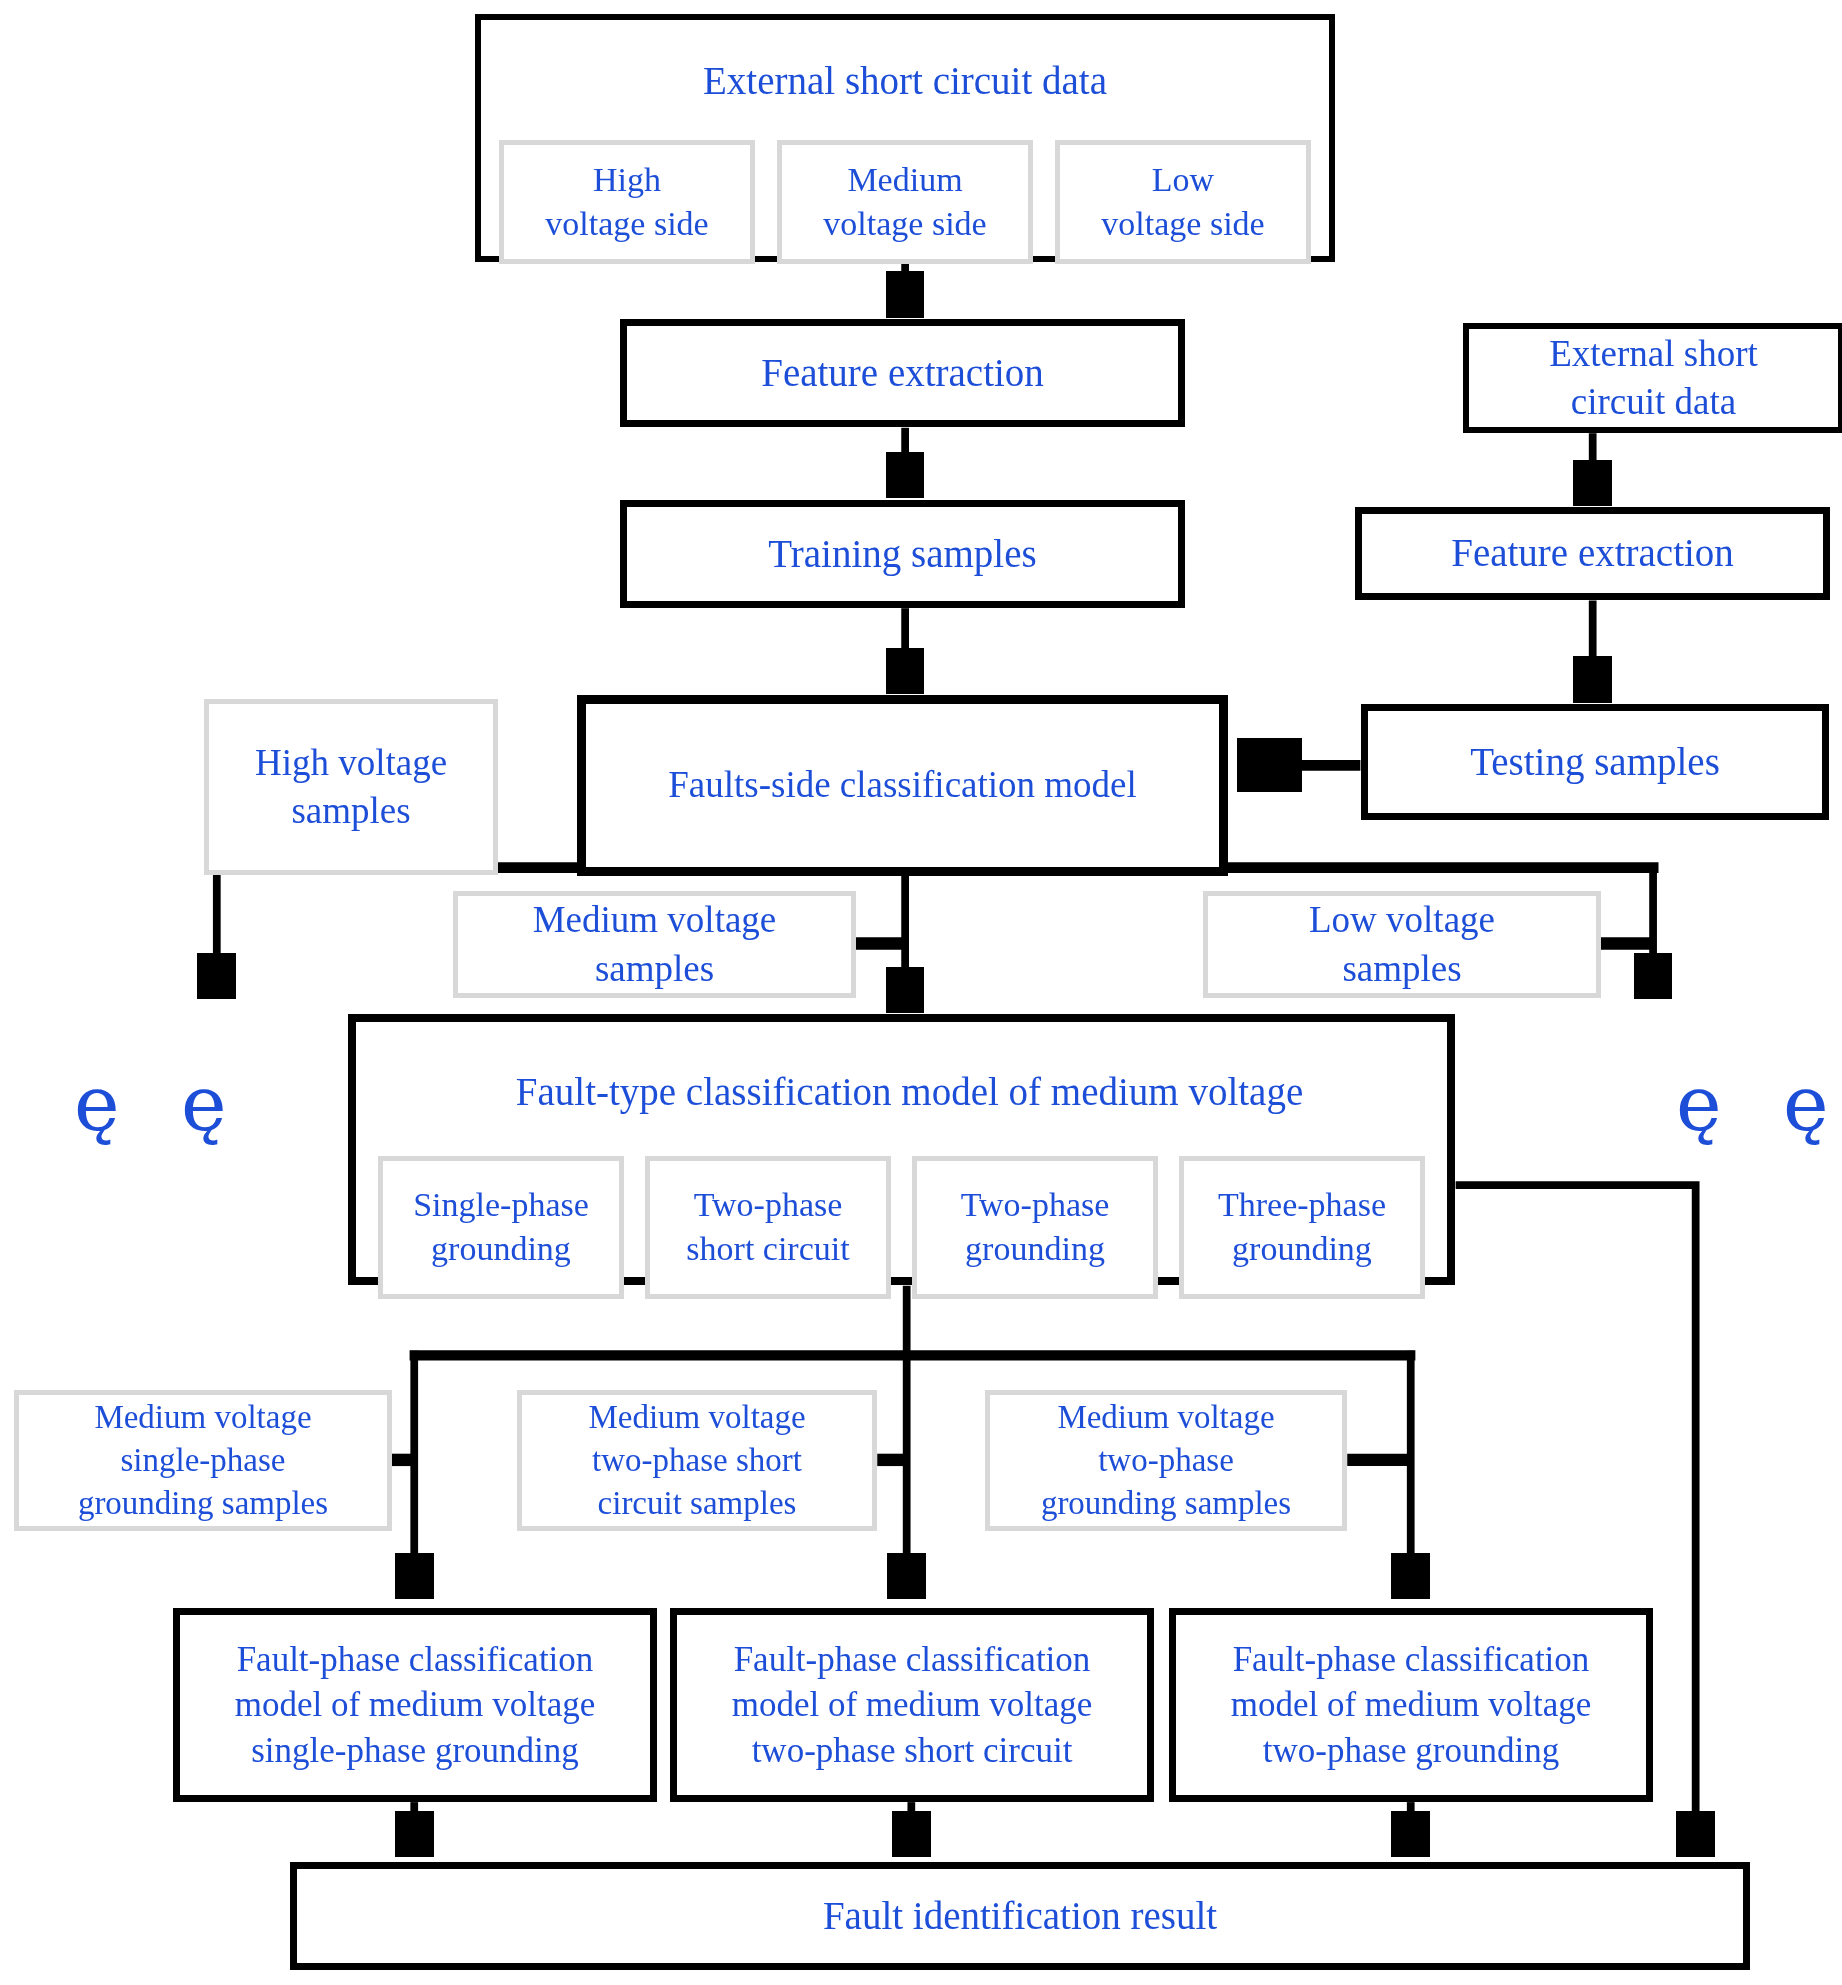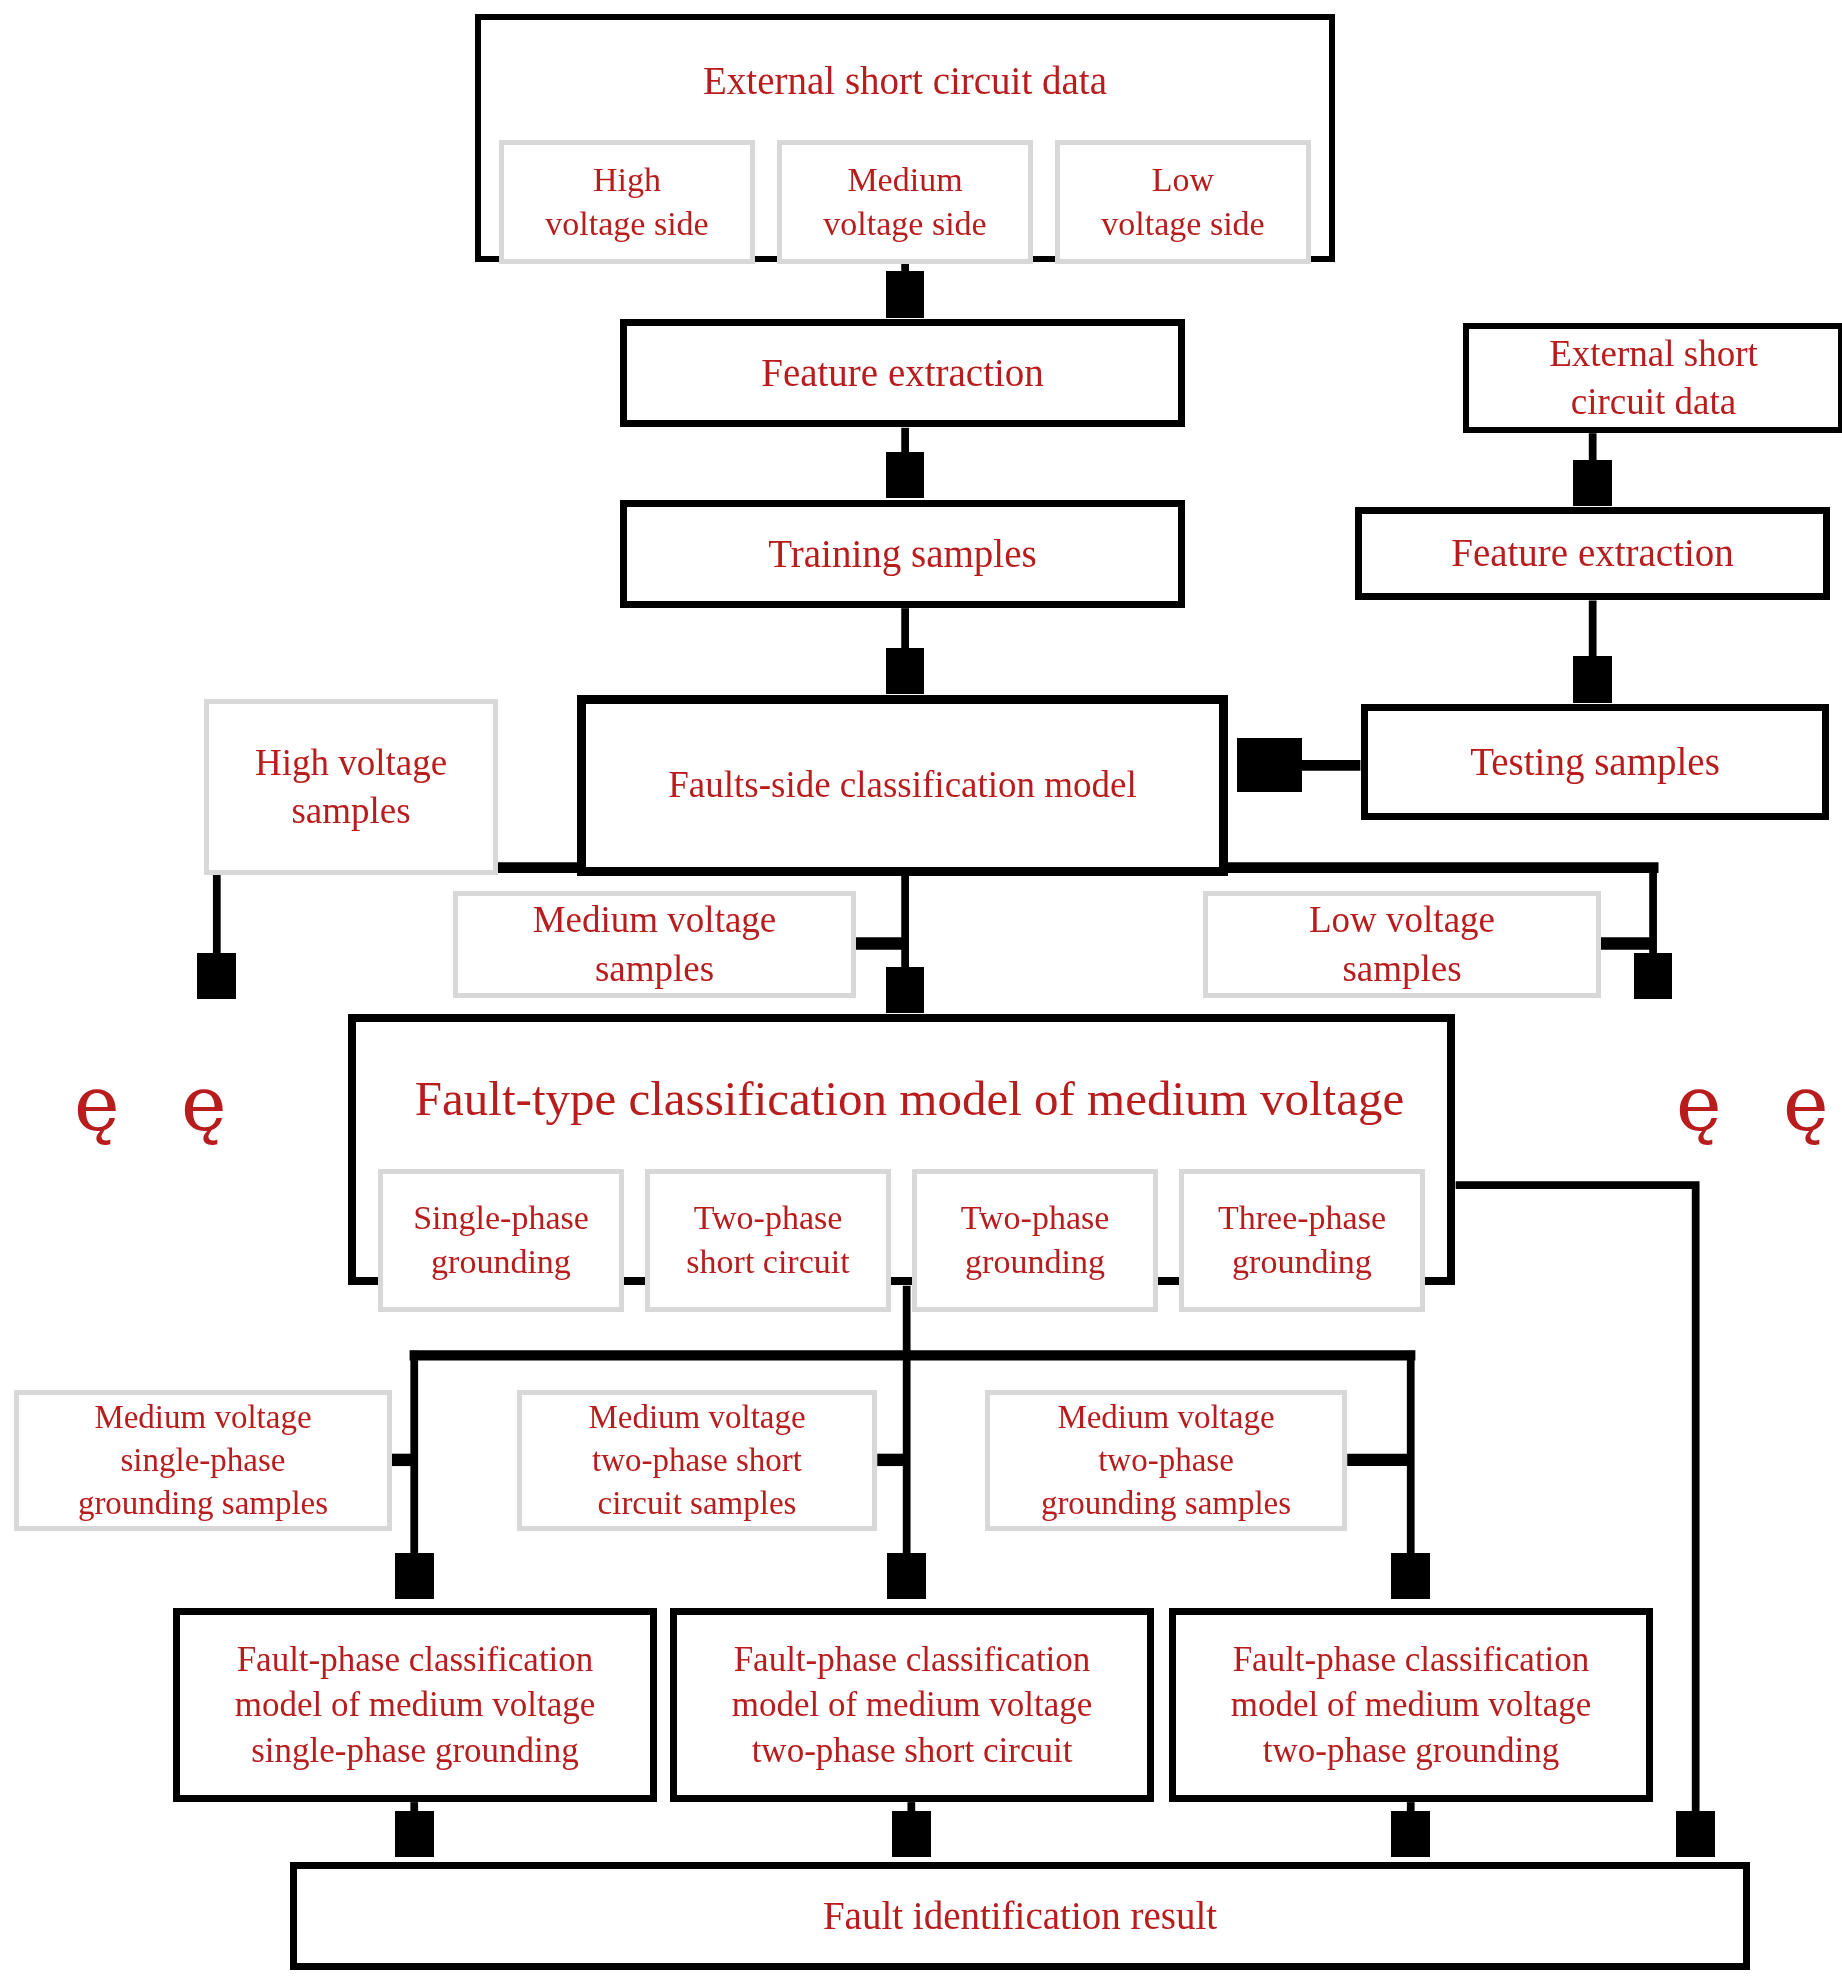--- a/index.html
+++ b/index.html
@@ -1,18 +1,18 @@
 <!DOCTYPE html>
 <html style="font-size:12.4px"><head>
 <meta charset="utf-8">
 <style>
   html,body{margin:0;padding:0;background:#ffffff;}
   .canvas{
     position:relative;width:1842px;height:1986px;background:#ffffff;
-    font-family:"Liberation Serif","DejaVu Serif",serif;color:#b91c1c;overflow:hidden;
+    font-family:"Liberation Serif","DejaVu Serif",serif;color:#1d4ed8;overflow:hidden;
   }
   .wires{position:absolute;left:0;top:0;width:1842px;height:1986px;}
   .wires path{stroke:#000000;fill:none;stroke-width:10px;}
   .wires path.w14{stroke-width:14px;}
   .wires path.w13{stroke-width:13px;}
   .wires path.w16{stroke-width:16px;}
   .box{
     position:absolute;background:#ffffff;border:7px solid #000000;box-sizing:border-box;
     display:flex;align-items:center;justify-content:center;text-align:center;
     white-space:pre-line;line-height:1.3;
@@ -34,21 +34,21 @@
   .b-highsamples{left:204px;top:699px;width:294px;height:176px;font-size:37px;}
 
   .b-rext{left:1463px;top:323px;width:381px;height:110px;border-width:6.2px;font-size:37px;}
   .b-rfeature{left:1355px;top:507px;width:475px;height:93px;font-size:39px;}
   .b-testing{left:1361px;top:704px;width:468px;height:116px;border-width:7.7px;font-size:39px;}
 
   .b-medsamples{left:453px;top:891px;width:403px;height:107px;font-size:37px;}
   .b-lowsamples{left:1203px;top:891px;width:398px;height:107px;font-size:37px;}
 
   .b-faulttype{left:348px;top:1014px;width:1107px;height:271px;border-width:8.5px;}
-  .b-faulttype .box-title{margin-top:29px;font-size:49px;padding-left:16px;}
+  .b-faulttype .box-title{margin-top:29px;font-size:39px;padding-left:16px;}
   .b-faulttype .sub-row{margin-top:22px;gap:21px;}
   .b-faulttype .graybox{position:relative;width:246px;height:143px;font-size:34px;}
 
   .b-sample1{left:14px;top:1390px;width:378px;height:141px;font-size:33px;}
   .b-sample2{left:517px;top:1390px;width:360px;height:141px;font-size:33px;}
   .b-sample3{left:985px;top:1390px;width:362px;height:141px;font-size:33px;}
 
   .b-model{border-width:7.7px;font-size:35px;top:1608px;height:194px;}
   .b-model1{left:173px;width:484px;}
   .b-model2{left:670px;width:484px;}

